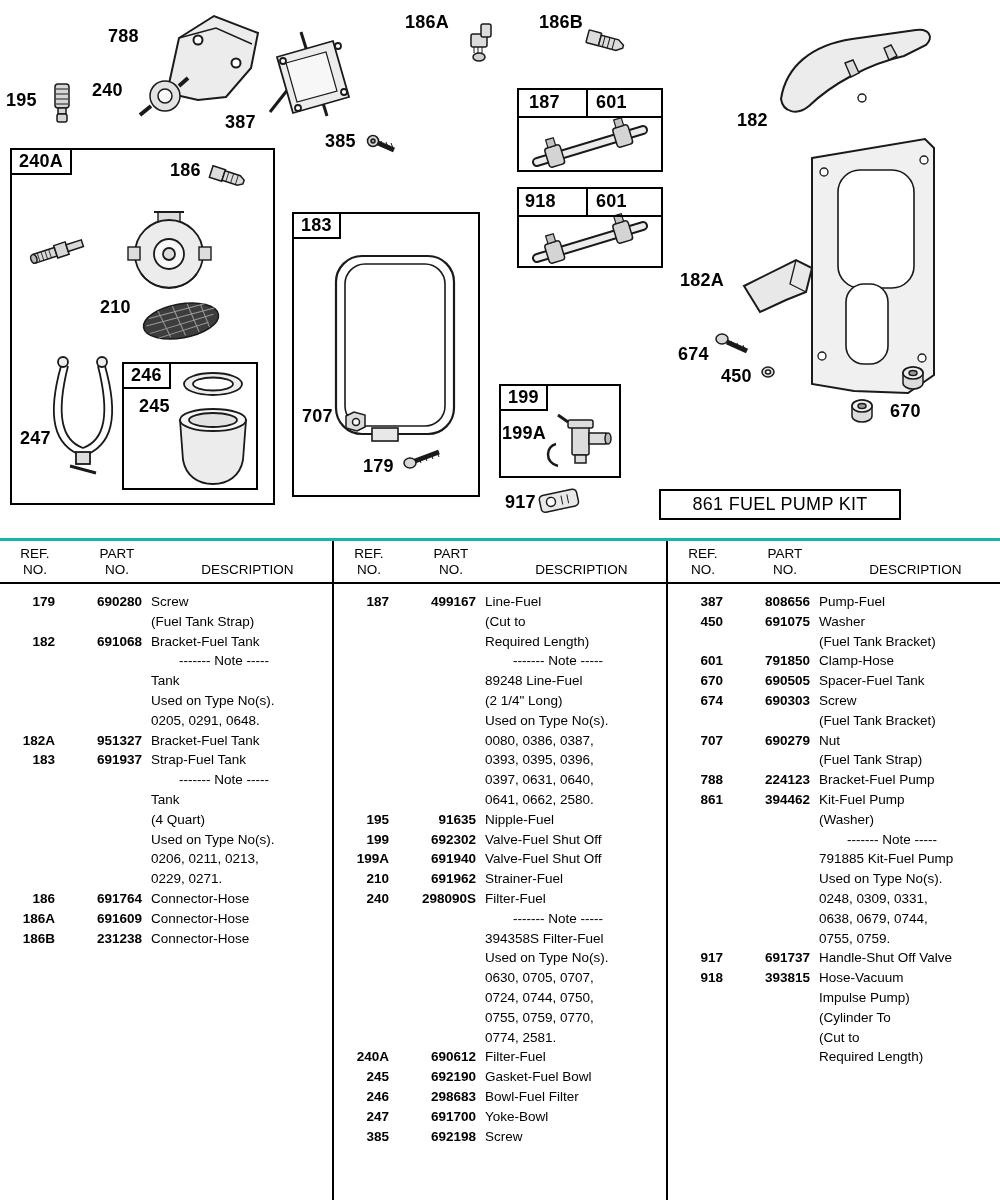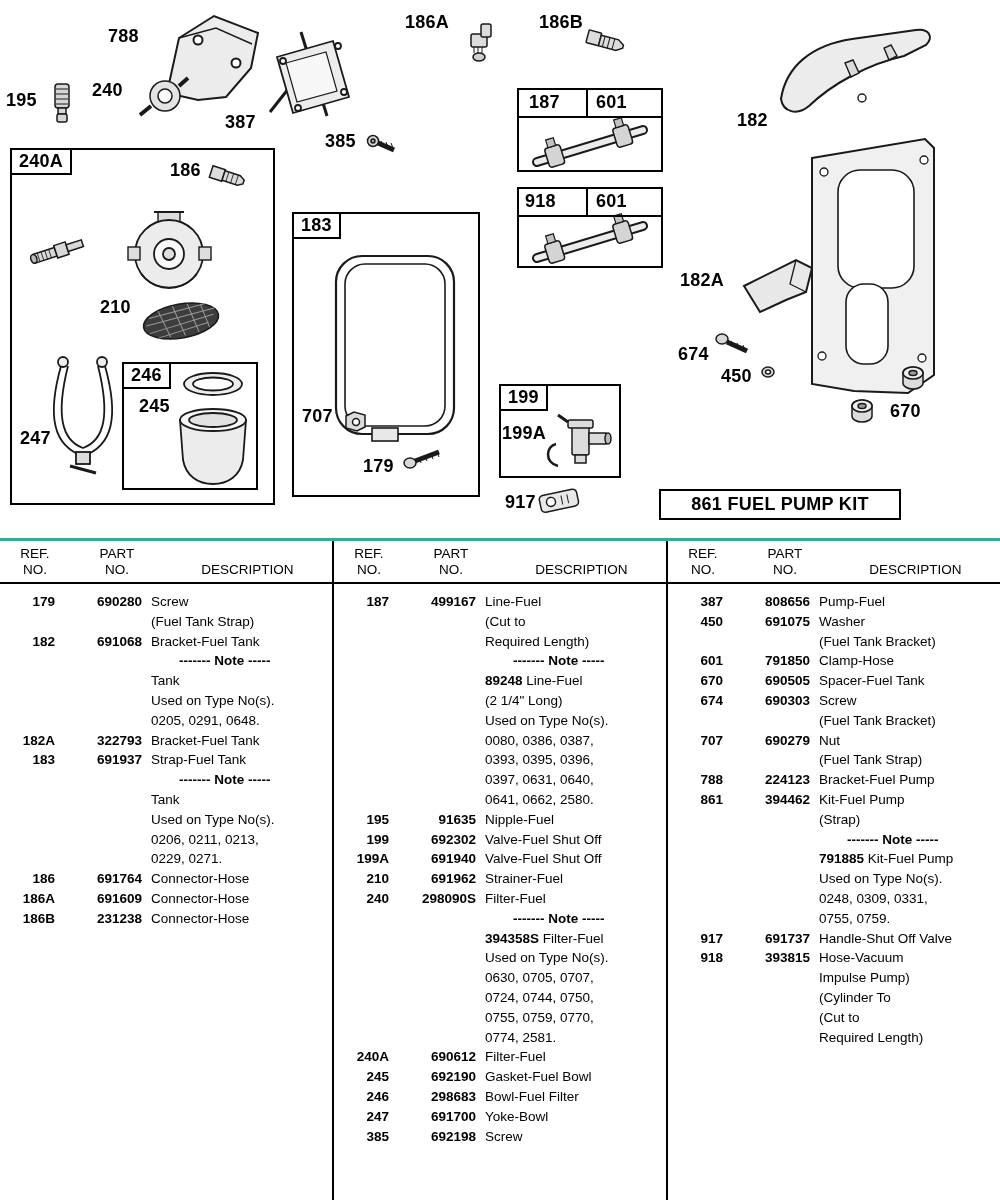--- a/index.html
+++ b/index.html
@@ -9,37 +9,37 @@
 
   
   .diagram { position: relative; width: 1000px; height: 538px; background: #fff; }
   .diagram svg { position: absolute; left: 0; top: 0; }
   .pbox { position: absolute; border: 2px solid #000; background: transparent; }
   .hline, .vline { position: absolute; background: #000; }
   .dlabel { position: absolute; font-size: 18px; font-weight: bold; letter-spacing: .2px; white-space: nowrap; }
   .dlabel.boxed { border: 2px solid #000; background: #fff; padding: 1px 7px; }
   .kitbox { position: absolute; left: 659px; top: 489px; width: 242px; height: 31px; border: 2px solid #000;
             background: #fff; display: flex; align-items: center; justify-content: center;
-            font-size: 18px; font-weight: bold; letter-spacing: .3px; }
+            font-size: 18px; font-weight: normal; letter-spacing: .3px; }
 
   
   .ptable { position: relative; width: 1000px; height: 768px; border-top: 3px solid #14b8a6; display: flex; }
   .pcol { flex: 1 1 0; min-width: 0; }
   .pcol + .pcol { border-left: 2px solid #000; }
   .thead { display: grid; grid-template-columns: 64px 84px 1fr; column-gap: 8px;
            padding: 5px 4px 4px 3px; font-size: 13.5px; line-height: 16px;
            border-bottom: 2px solid #000; }
   .thead > div { text-align: center; }
   .rows { margin-top: 8px; }
   .trow { display: grid; grid-template-columns: 52px 78px 1fr; column-gap: 9px;
           padding-left: 3px; font-size: 13.5px; line-height: 19.8px; }
   .c-ref, .c-part { text-align: right; font-weight: bold; white-space: nowrap; }
   .c-desc { white-space: nowrap; overflow: hidden; }
   .c-desc.indent { padding-left: 28px; }
-  .b { font-weight: bold; text-align: center; }
+  .b { font-weight: normal; text-align: center; }
 </style>
 </head>
 <body>
 
 <div class="page">
 
   <div class="diagram">
 
     <svg width="1000" height="538" viewBox="0 0 1000 538">
       <defs>
@@ -335,41 +335,46 @@
             <div class="c-part"></div>
             <div class="c-desc"><span>Used on Type No(s).</span></div>
           </div>
           <div class="trow">
             <div class="c-ref"></div>
             <div class="c-part"></div>
             <div class="c-desc"><span>0205, 0291, 0648.</span></div>
           </div>
           <div class="trow">
             <div class="c-ref">182A</div>
-            <div class="c-part">322793</div>
+            <div class="c-part">951327</div>
             <div class="c-desc"><span>Bracket-Fuel Tank</span></div>
           </div>
           <div class="trow">
             <div class="c-ref">183</div>
             <div class="c-part">691937</div>
             <div class="c-desc"><span>Strap-Fuel Tank</span></div>
           </div>
           <div class="trow">
             <div class="c-ref"></div>
             <div class="c-part"></div>
             <div class="c-desc indent"><span class="b">------- Note -----</span></div>
           </div>
           <div class="trow">
             <div class="c-ref"></div>
             <div class="c-part"></div>
             <div class="c-desc"><span>Tank</span></div>
           </div>
           <div class="trow">
             <div class="c-ref"></div>
             <div class="c-part"></div>
+            <div class="c-desc"><span>(4 Quart)</span></div>
+          </div>
+          <div class="trow">
+            <div class="c-ref"></div>
+            <div class="c-part"></div>
             <div class="c-desc"><span>Used on Type No(s).</span></div>
           </div>
           <div class="trow">
             <div class="c-ref"></div>
             <div class="c-part"></div>
             <div class="c-desc"><span>0206, 0211, 0213,</span></div>
           </div>
           <div class="trow">
             <div class="c-ref"></div>
             <div class="c-part"></div>
@@ -619,41 +624,46 @@
             <div class="c-desc"><span>Bracket-Fuel Pump</span></div>
           </div>
           <div class="trow">
             <div class="c-ref">861</div>
             <div class="c-part">394462</div>
             <div class="c-desc"><span>Kit-Fuel Pump</span></div>
           </div>
           <div class="trow">
             <div class="c-ref"></div>
             <div class="c-part"></div>
-            <div class="c-desc"><span>(Strap)</span></div>
+            <div class="c-desc"><span>(Washer)</span></div>
           </div>
           <div class="trow">
             <div class="c-ref"></div>
             <div class="c-part"></div>
             <div class="c-desc indent"><span class="b">------- Note -----</span></div>
           </div>
           <div class="trow">
             <div class="c-ref"></div>
             <div class="c-part"></div>
             <div class="c-desc"><span class="b">791885</span><span> Kit-Fuel Pump</span></div>
           </div>
           <div class="trow">
             <div class="c-ref"></div>
             <div class="c-part"></div>
             <div class="c-desc"><span>Used on Type No(s).</span></div>
           </div>
           <div class="trow">
             <div class="c-ref"></div>
             <div class="c-part"></div>
             <div class="c-desc"><span>0248, 0309, 0331,</span></div>
+          </div>
+          <div class="trow">
+            <div class="c-ref"></div>
+            <div class="c-part"></div>
+            <div class="c-desc"><span>0638, 0679, 0744,</span></div>
           </div>
           <div class="trow">
             <div class="c-ref"></div>
             <div class="c-part"></div>
             <div class="c-desc"><span>0755, 0759.</span></div>
           </div>
           <div class="trow">
             <div class="c-ref">917</div>
             <div class="c-part">691737</div>
             <div class="c-desc"><span>Handle-Shut Off Valve</span></div>

